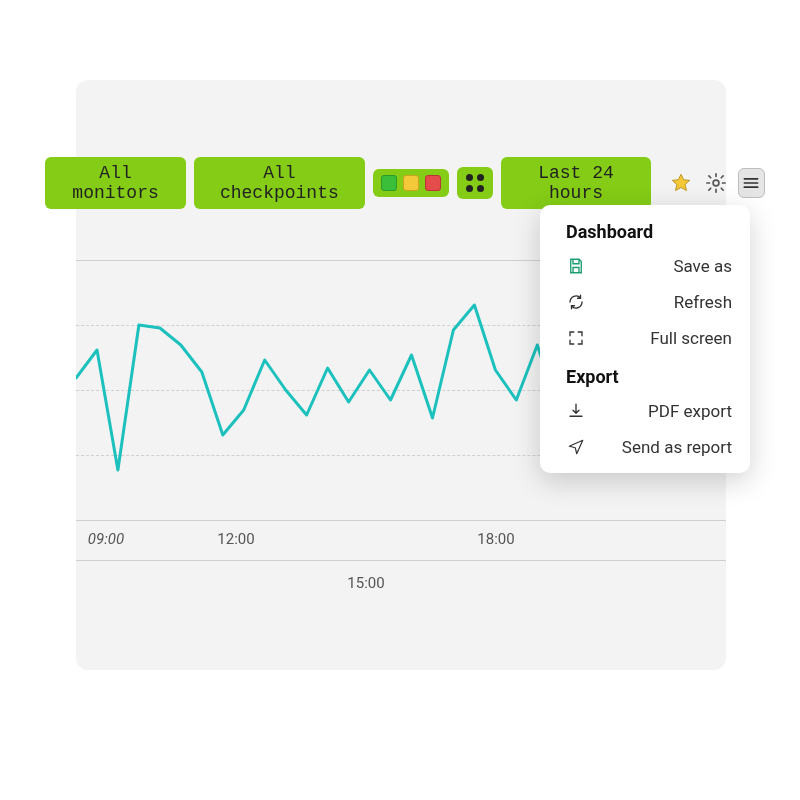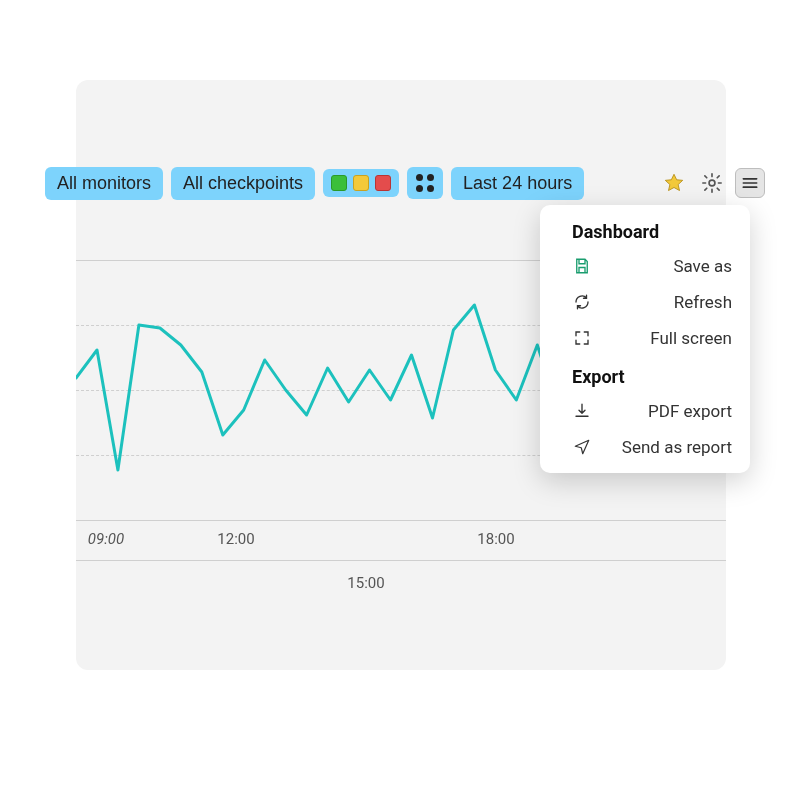--- a/index.html
+++ b/index.html
@@ -25,30 +25,31 @@
     position: absolute;
     top: 164px;
     left: 45px;
     right: 35px;
     height: 38px;
     display: flex;
     align-items: center;
     gap: 8px;
   }
   .pill {
-    background: #7dd3fc;
+    background: #84cc16;
     border-radius: 6px;
     padding: 6px 12px;
     font-size: 18px;
     color: #222;
     border: none;
     display: flex;
     align-items: center;
     gap: 6px;
     cursor: pointer;
+    font-family: Liberation Mono, monospace;
   }
   .pill.squares {
     padding: 6px 8px;
   }
   .sq { width: 16px; height: 16px; border-radius: 3px; }
   .sq.green { background: #3bbf3b; border: 1px solid #2a9a2a; }
   .sq.yellow { background: #f3c93a; border: 1px solid #c9a220; }
   .sq.red { background: #e44c4c; border: 1px solid #b93434; }
   .dots {
     width: 20px; height: 20px; position: relative;
@@ -82,21 +83,21 @@
   }
   .xlabels span { position: absolute; transform: translateX(-50%); }
   .menu {
     position: absolute;
     top: 205px;
     left: 540px;
     width: 210px;
     background: #fff;
     border-radius: 10px;
     box-shadow: 0 8px 28px rgba(0,0,0,0.18);
-    padding: 16px 0 8px 14px;
+    padding: 16px 0 8px 8px;
   }
   .menu-header {
     font-weight: 700;
     font-size: 18px;
     padding: 0 18px 6px 18px;
     color: #111;
   }
   .menu-item {
     display: flex;
     align-items: center;

